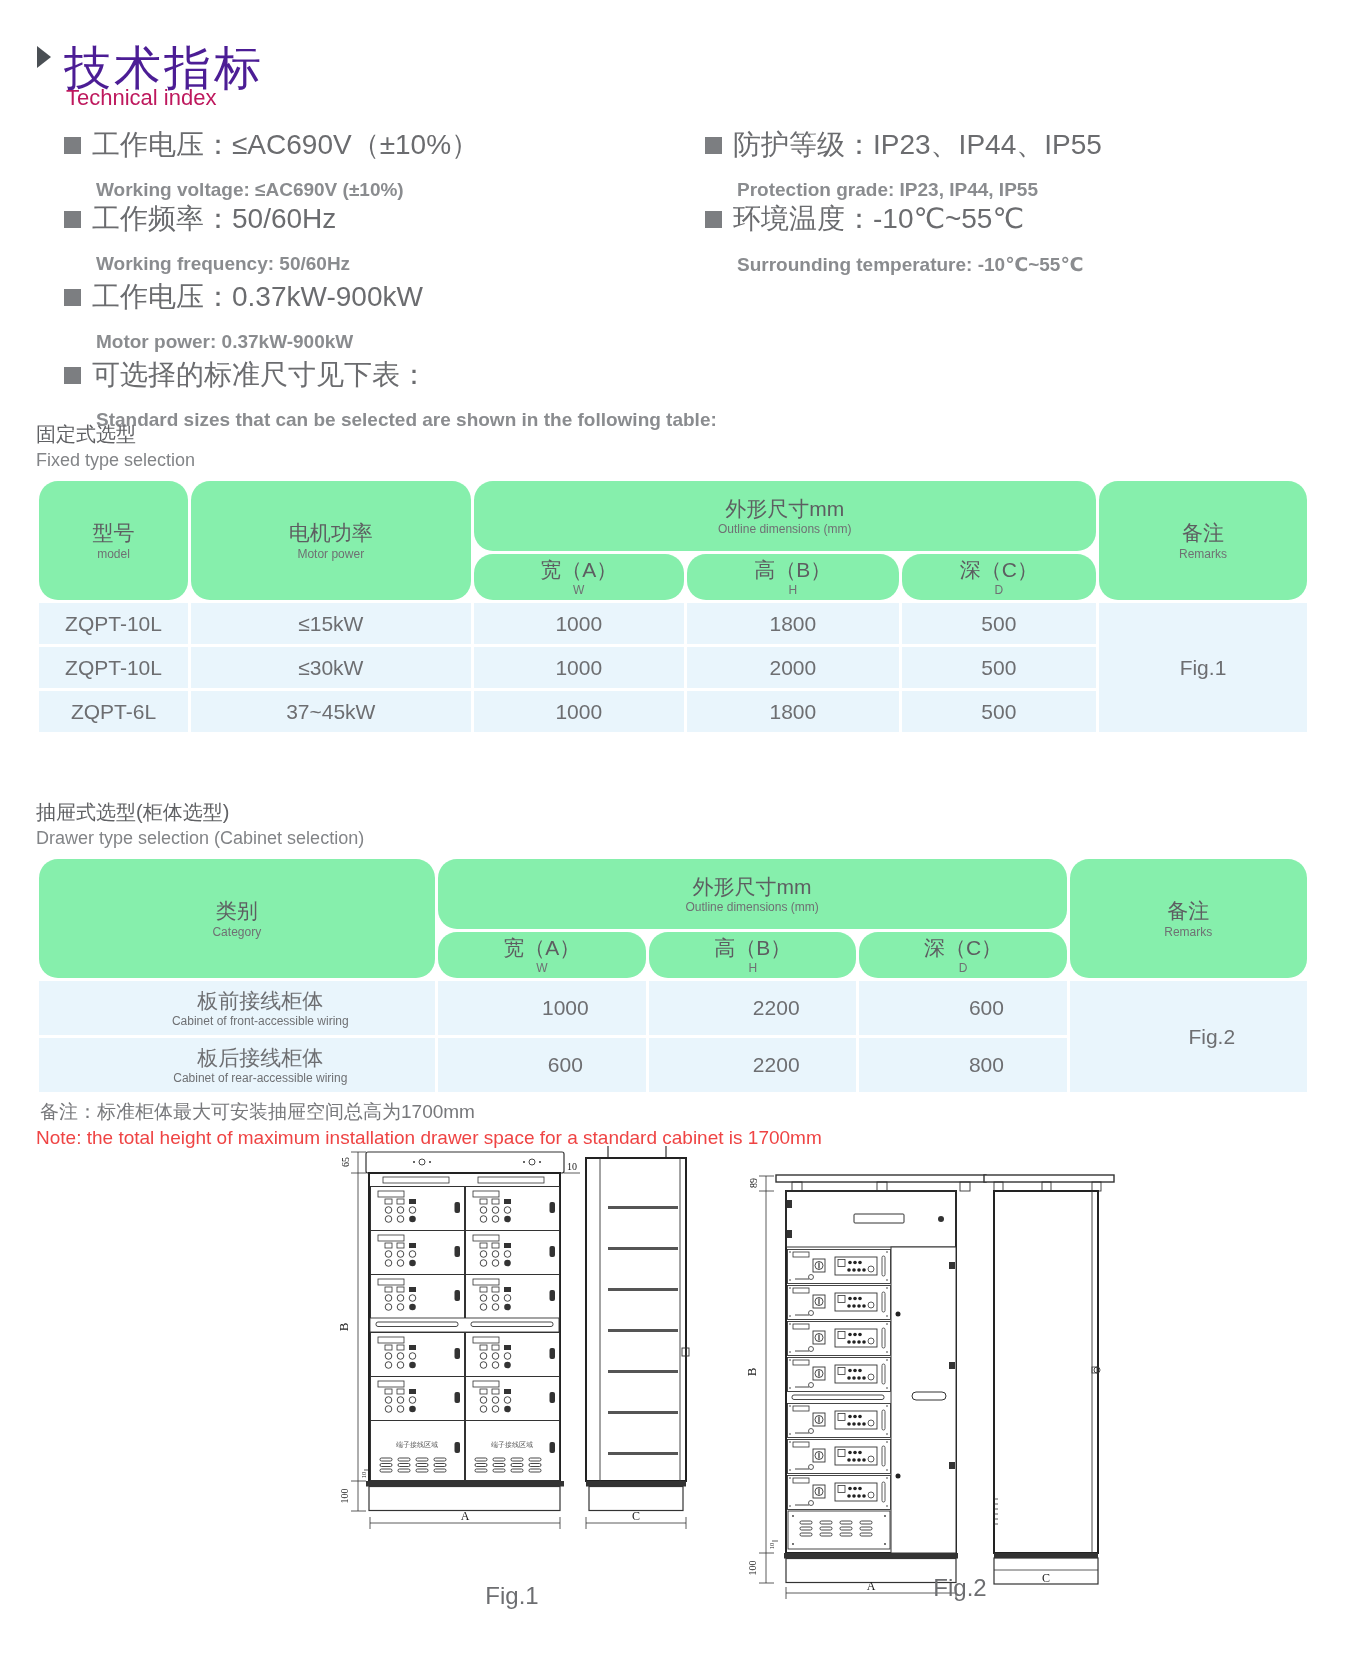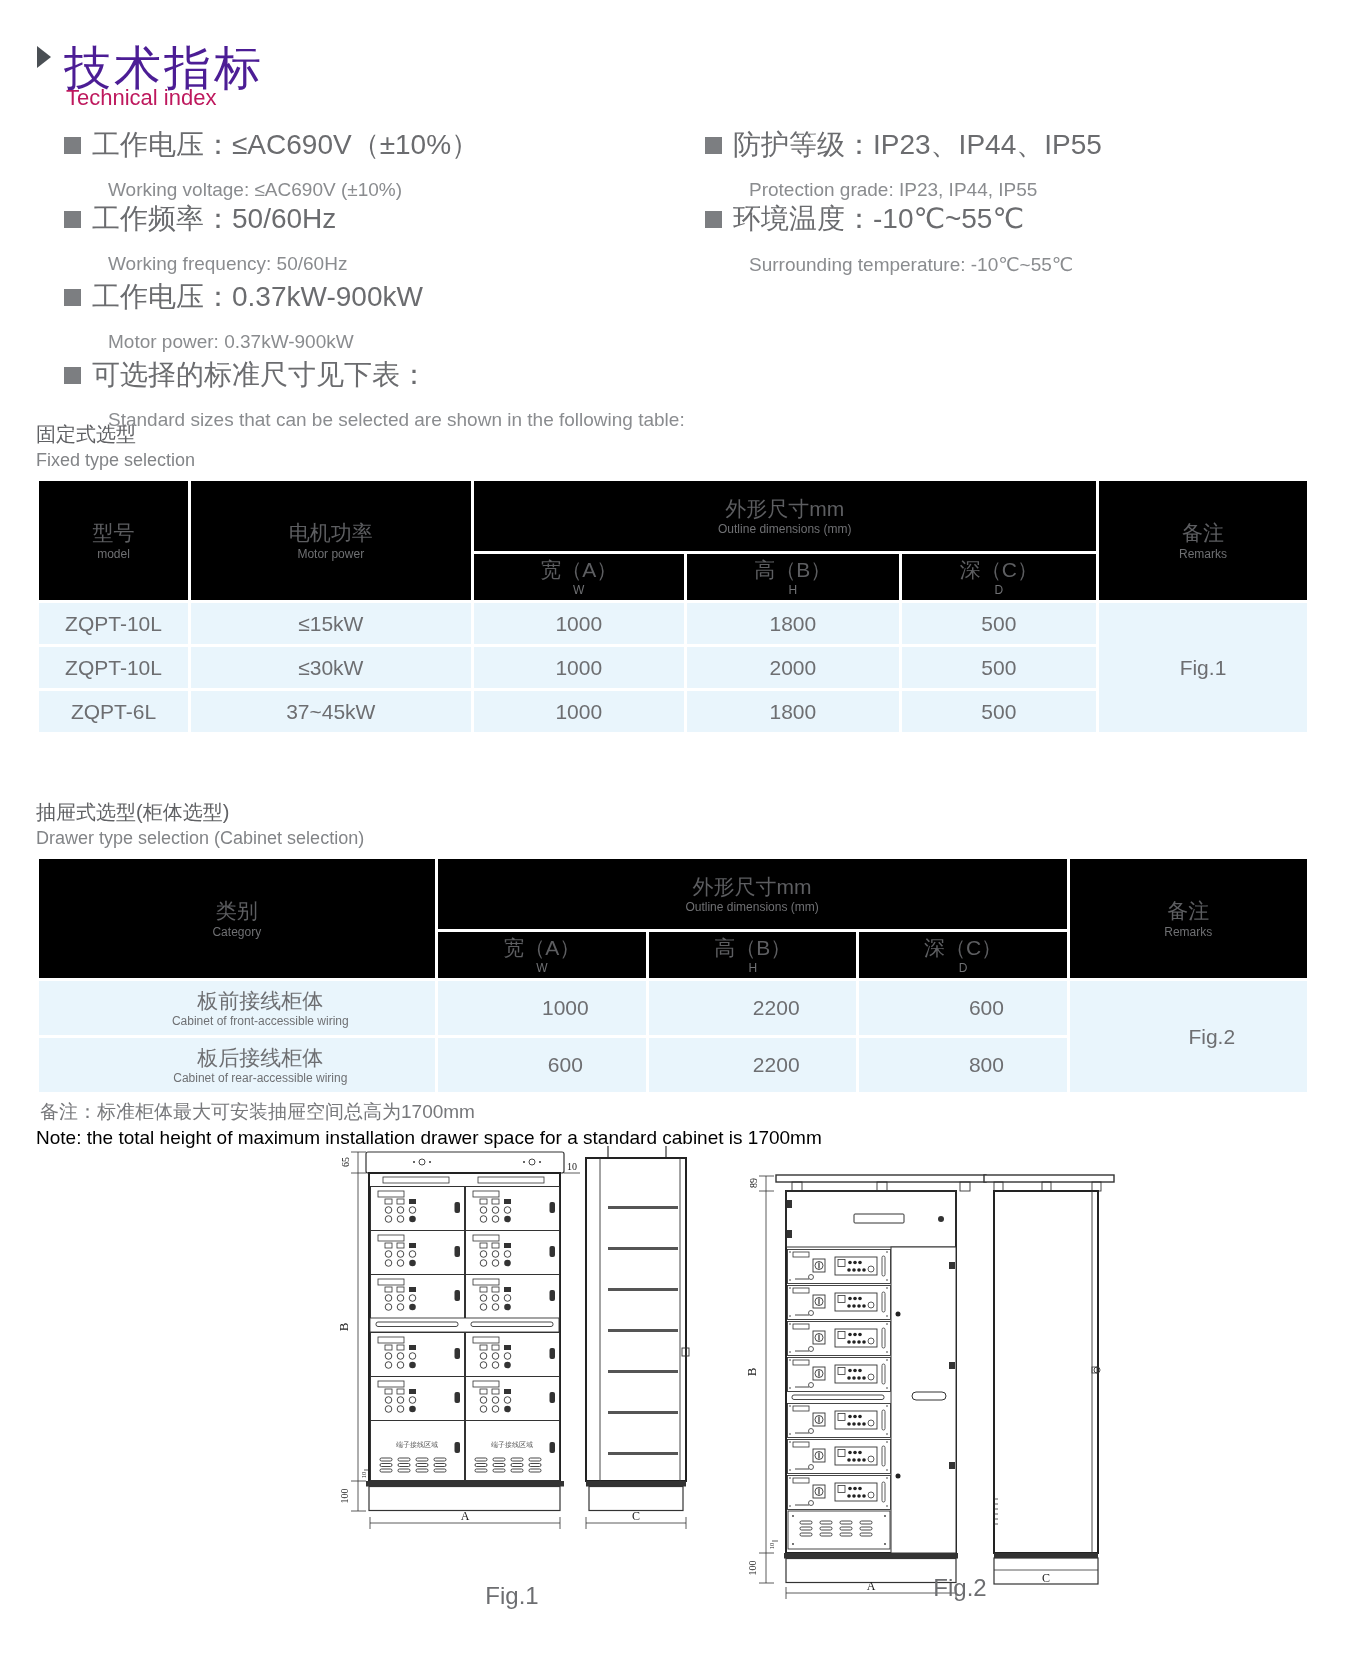--- a/index.html
+++ b/index.html
@@ -15,45 +15,45 @@
     position:absolute;left:37px;top:46px;width:0;height:0;
     border-left:14px solid #4a4f54;border-top:11px solid transparent;border-bottom:11px solid transparent;
   }
   .title-cn{position:absolute;left:64px;top:37px;font-size:47px;color:#4c1d95;letter-spacing:3px;}
   .title-en{position:absolute;left:66px;top:85px;font-size:22px;color:#be185d;}
 
   
   .spec{position:absolute;width:620px;}
   .spec .cn-line{display:flex;align-items:center;gap:11px;font-size:28px;color:#6b6c6f;white-space:nowrap;}
   .bullet{width:17px;height:17px;background:#7c7e81;flex:0 0 auto;}
-  .spec .en-line{margin-left:44px;margin-top:15px;font-size:19px;color:#8a8c8f;white-space:nowrap;}
+  .spec .en-line{margin-left:32px;margin-top:15px;font-size:19px;color:#8a8c8f;white-space:nowrap;font-weight:bold;}
 
   
   .sec-cn{font-size:20px;color:#606164;}
   .sec-en{font-size:18px;color:#828487;}
 
   
   table.spec-table{
     position:absolute;left:36px;width:1274px;
     border-collapse:separate;border-spacing:3px;table-layout:fixed;background:#fff;
   }
   .spec-table th,.spec-table td{text-align:center;vertical-align:middle;padding:0;font-weight:normal;}
-  .spec-table thead th{background:#000000;color:#5d5e61;}
+  .spec-table thead th{background:#86efac;color:#5d5e61;border-radius:19px;}
   .spec-table tbody td{background:#e9f5fc;color:#6d6e71;font-size:21px;}
   .hrow1 th{height:70px;}
   .hrow2 th{height:46px;}
   .t1 tbody td{height:41px;}
   .t2 tbody td{height:54px;padding-left:47px;}
   .cell-cn{display:block;font-size:21px;line-height:1.3;}
   .cell-en{display:block;font-size:12px;line-height:1.25;color:#6f7073;}
   .remark-cell{font-size:22px;}
 
   
   .note-cn{position:absolute;left:40px;top:1099px;font-size:19px;color:#77787b;}
-  .note-en{position:absolute;left:36px;top:1127px;font-size:19px;color:#000000;}
+  .note-en{position:absolute;left:36px;top:1127px;font-size:19px;color:#ef4444;}
 
   
   .figsvg{position:absolute;}
   .fig-caption{position:absolute;width:170px;text-align:center;font-size:24px;color:#6d6e71;}
   text.dim{font-family:"Liberation Serif","DejaVu Serif",serif;fill:#1a1a1a;}
 </style>
 </head>
 <body>
 
 <span class="title-arrow"></span>

